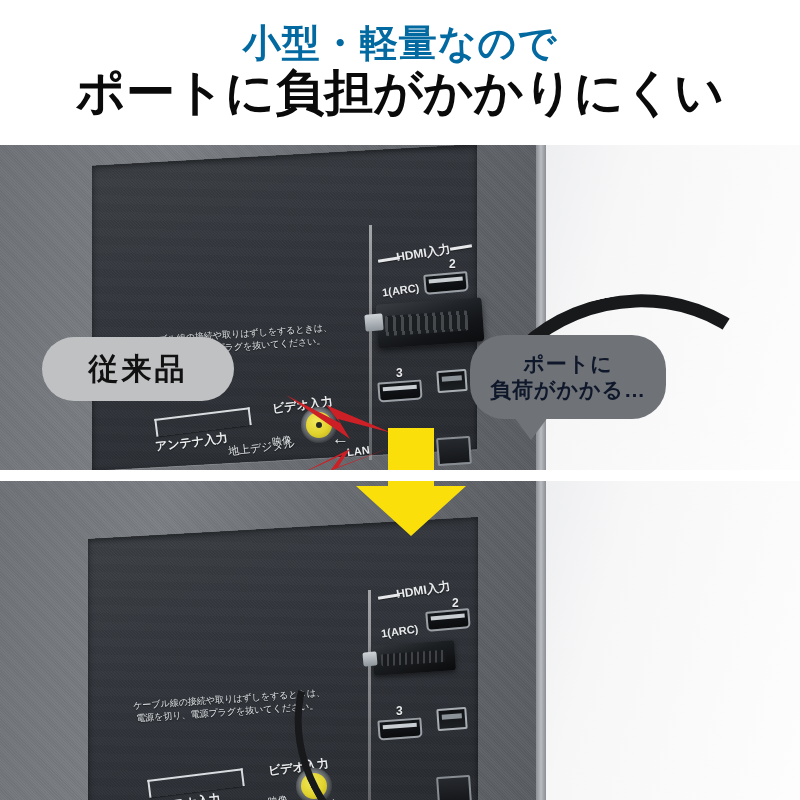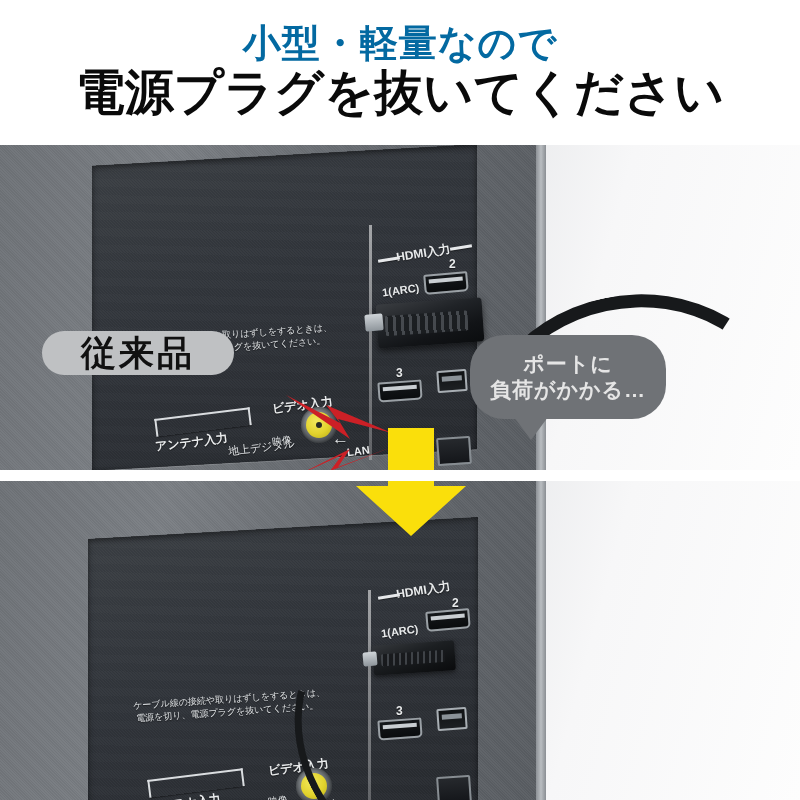--- a/index.html
+++ b/index.html
@@ -161,29 +161,29 @@
     border-radius:50%;
   }
 
   
   .pill {
     position:absolute; display:flex; align-items:center; justify-content:center;
     border-radius:40px; z-index:25;
     font-weight:bold; letter-spacing:3px;
   }
   #pill-legacy {
-    left:42px; top:186px; width:192px; height:44px;
-    background:#bfc1c3; color:#111; font-size:35px;
+    left:42px; top:192px; width:192px; height:64px;
+    background:#bfc1c3; color:#111; font-size:30px;
   }
 
   
   .bubble {
     position:absolute; z-index:26; border-radius:34px;
     display:flex; flex-direction:column; align-items:center; justify-content:center;
-    text-align:center; font-weight:bold; color:#e5e5e5; line-height:1.24;
+    text-align:center; font-weight:bold; color:#0f172a; line-height:1.24;
   }
   .bubble .tail {
     position:absolute; width:0; height:0;
     border-left:17px solid transparent; border-right:17px solid transparent;
   }
   #bubble-legacy {
     left:470px; top:190px; width:196px; height:84px;
     background:#6f7276; font-size:21px; letter-spacing:1px;
   }
   #bubble-legacy .tail {
@@ -203,21 +203,21 @@
     position:absolute; left:0; width:800px; height:11px; background:#fff; z-index:35;
   }
 </style>
 </head>
 <body>
 
 <div id="page">
 
   <div class="headline">
     <div class="l1">小型・軽量なので</div>
-    <div class="l2">電源プラグを抜いてください</div>
+    <div class="l2">ポートに負担がかかりにくい</div>
   </div>
 
   <div class="panel" id="panel-top">
     <div class="photo-bg"></div>
     <div class="bg-light"></div>
     <div class="tv-body"></div>
 
     <div class="bay" style="left:92px; top:10px; width:385px; height:305px; transform:skewY(-3.2deg);"></div>
     <div class="edge-line" style="left:369px; top:80px; height:235px; transform:skewY(-3deg);"></div>
     <div class="panel-seam" style="left:536px;"></div>

